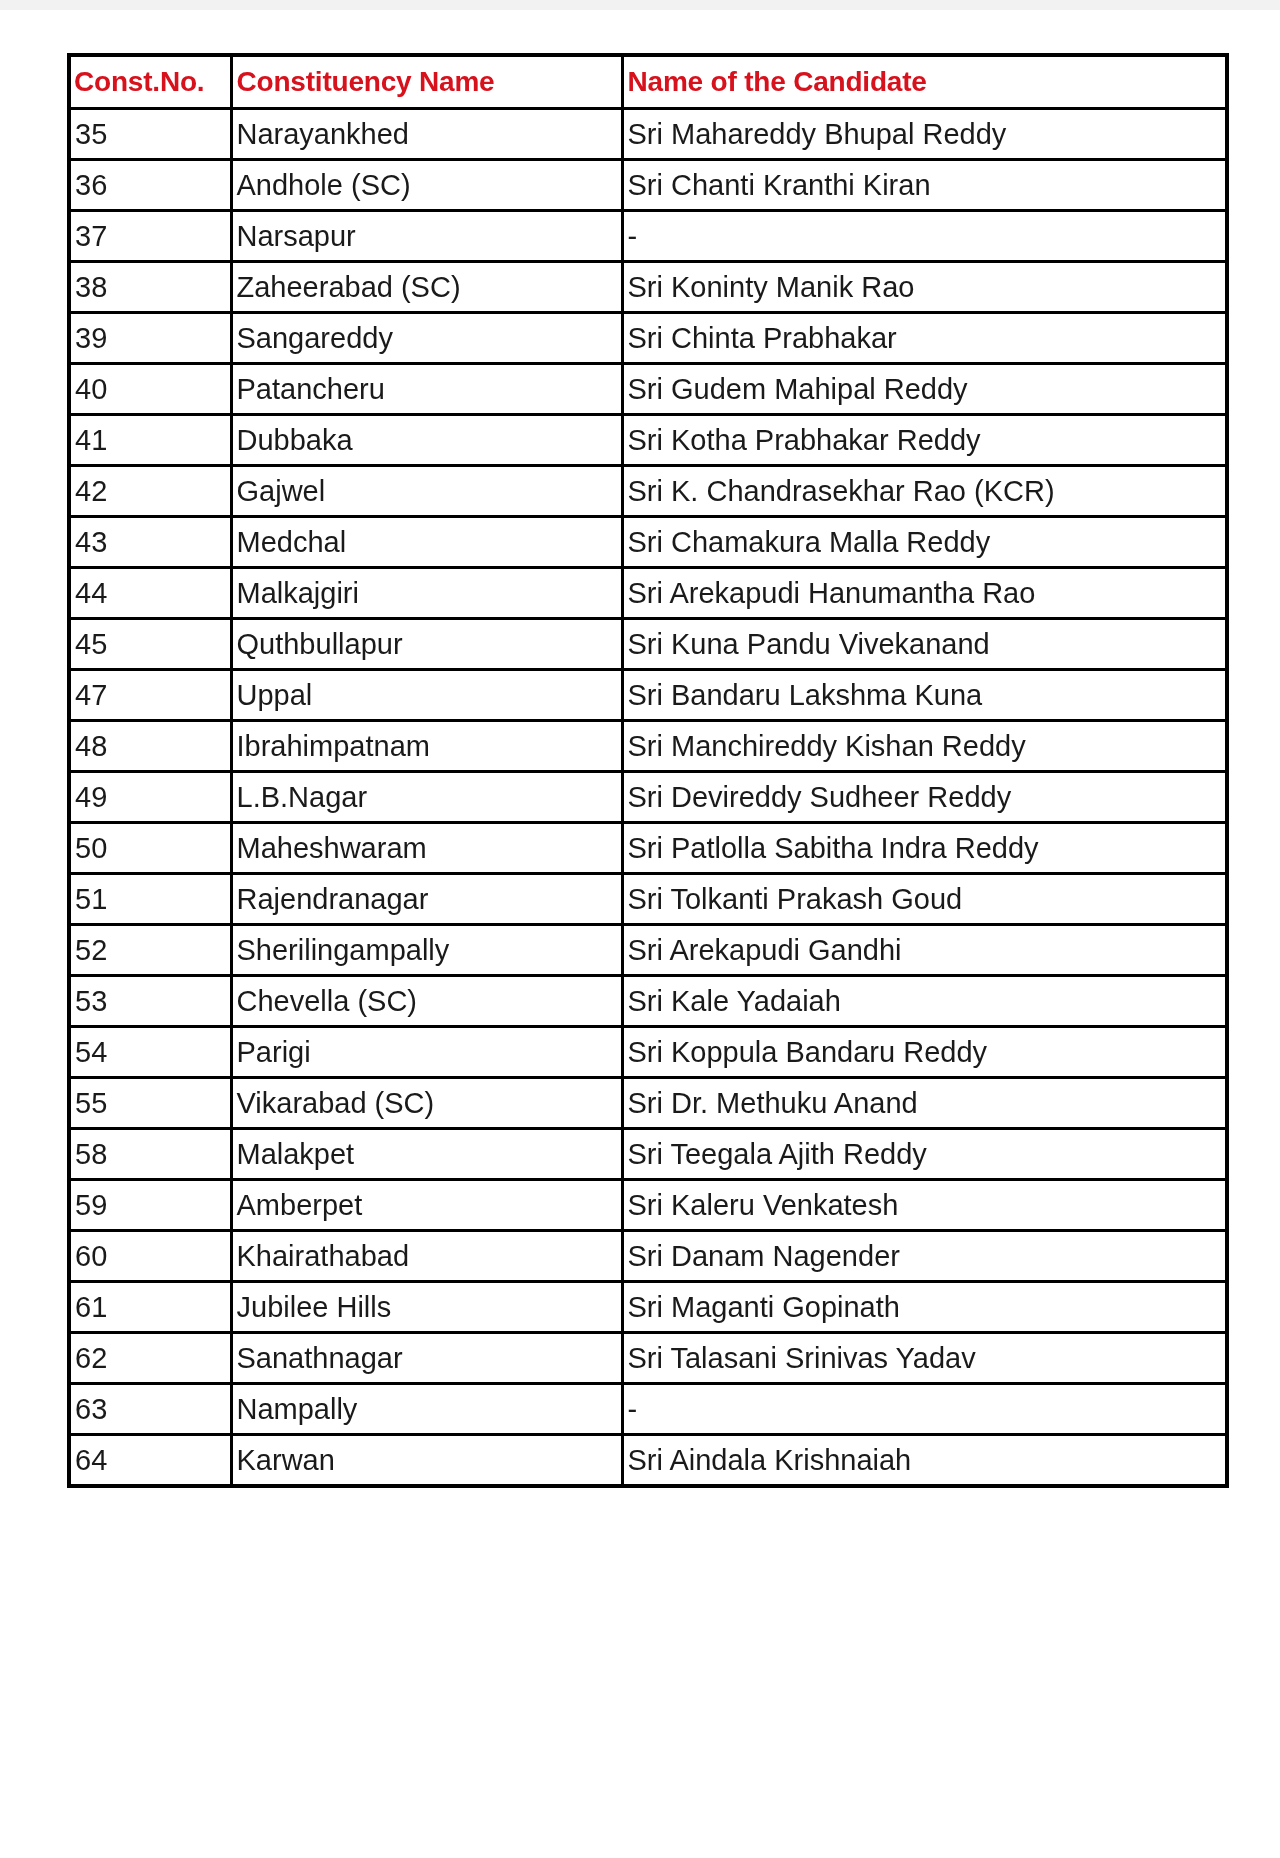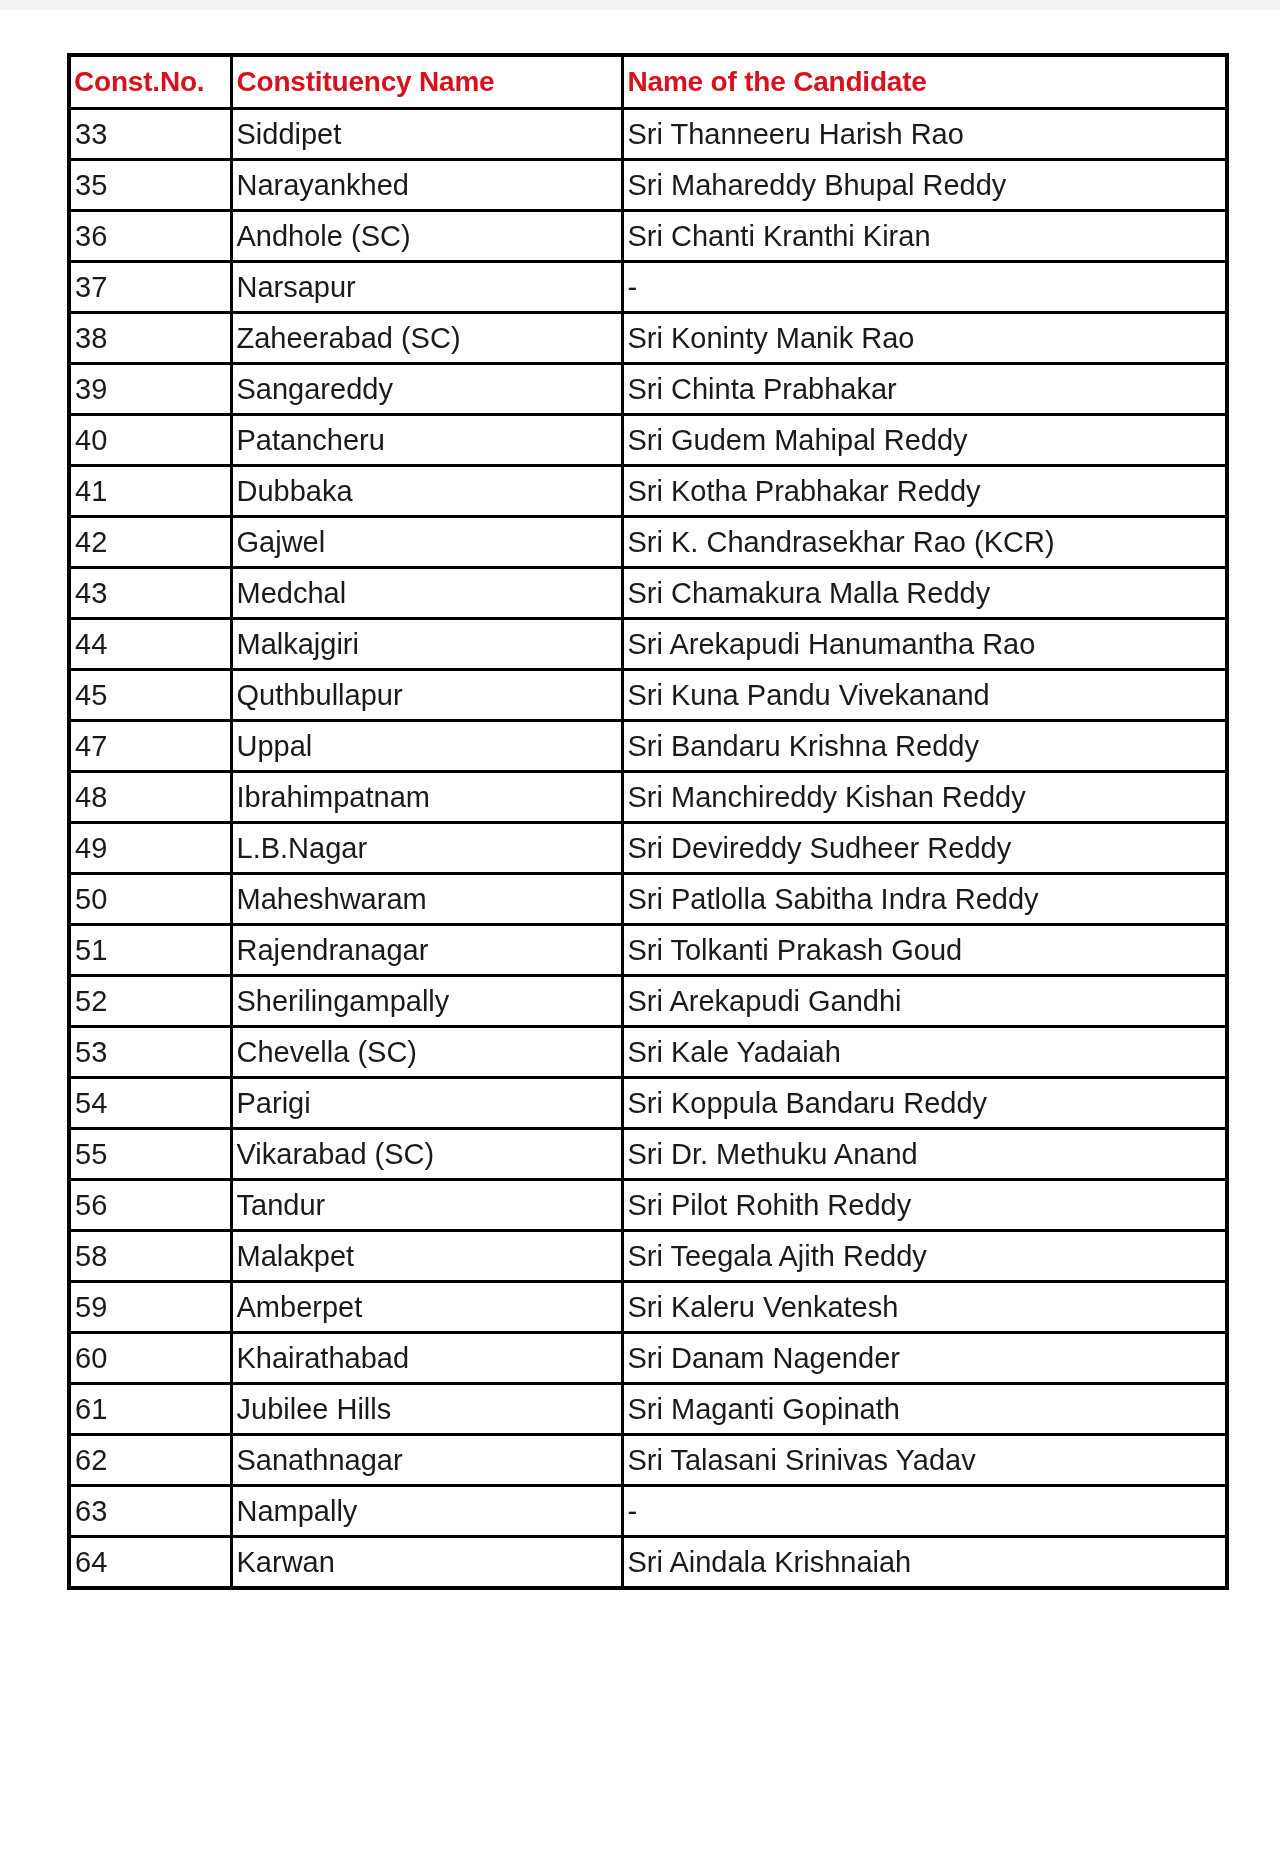--- a/index.html
+++ b/index.html
@@ -26,25 +26,20 @@
       <col class="c3">
     </colgroup>
   <thead>
     <tr>
       <th class="no">Const.No.</th>
       <th>Constituency Name</th>
       <th>Name of the Candidate</th>
     </tr>
   </thead>
   <tbody id="tbody">
-      <tr>
-        <td class="num">33</td>
-        <td>Siddipet</td>
-        <td>Sri Thanneeru Harish Rao</td>
-      </tr>
       <tr>
         <td class="num">35</td>
         <td>Narayankhed</td>
         <td>Sri Mahareddy Bhupal Reddy</td>
       </tr>
       <tr>
         <td class="num">36</td>
         <td>Andhole (SC)</td>
         <td>Sri Chanti Kranthi Kiran</td>
       </tr>
@@ -89,21 +84,21 @@
         <td>Sri Arekapudi Hanumantha Rao</td>
       </tr>
       <tr>
         <td class="num">45</td>
         <td>Quthbullapur</td>
         <td>Sri Kuna Pandu Vivekanand</td>
       </tr>
       <tr>
         <td class="num">47</td>
         <td>Uppal</td>
-        <td>Sri Bandaru Krishna Reddy</td>
+        <td>Sri Bandaru Lakshma Kuna</td>
       </tr>
       <tr>
         <td class="num">48</td>
         <td>Ibrahimpatnam</td>
         <td>Sri Manchireddy Kishan Reddy</td>
       </tr>
       <tr>
         <td class="num">49</td>
         <td>L.B.Nagar</td>
         <td>Sri Devireddy Sudheer Reddy</td>
@@ -132,25 +127,20 @@
         <td class="num">54</td>
         <td>Parigi</td>
         <td>Sri Koppula Bandaru Reddy</td>
       </tr>
       <tr>
         <td class="num">55</td>
         <td>Vikarabad (SC)</td>
         <td>Sri Dr. Methuku Anand</td>
       </tr>
       <tr>
-        <td class="num">56</td>
-        <td>Tandur</td>
-        <td>Sri Pilot Rohith Reddy</td>
-      </tr>
-      <tr>
         <td class="num">58</td>
         <td>Malakpet</td>
         <td>Sri Teegala Ajith Reddy</td>
       </tr>
       <tr>
         <td class="num">59</td>
         <td>Amberpet</td>
         <td>Sri Kaleru Venkatesh</td>
       </tr>
       <tr>

